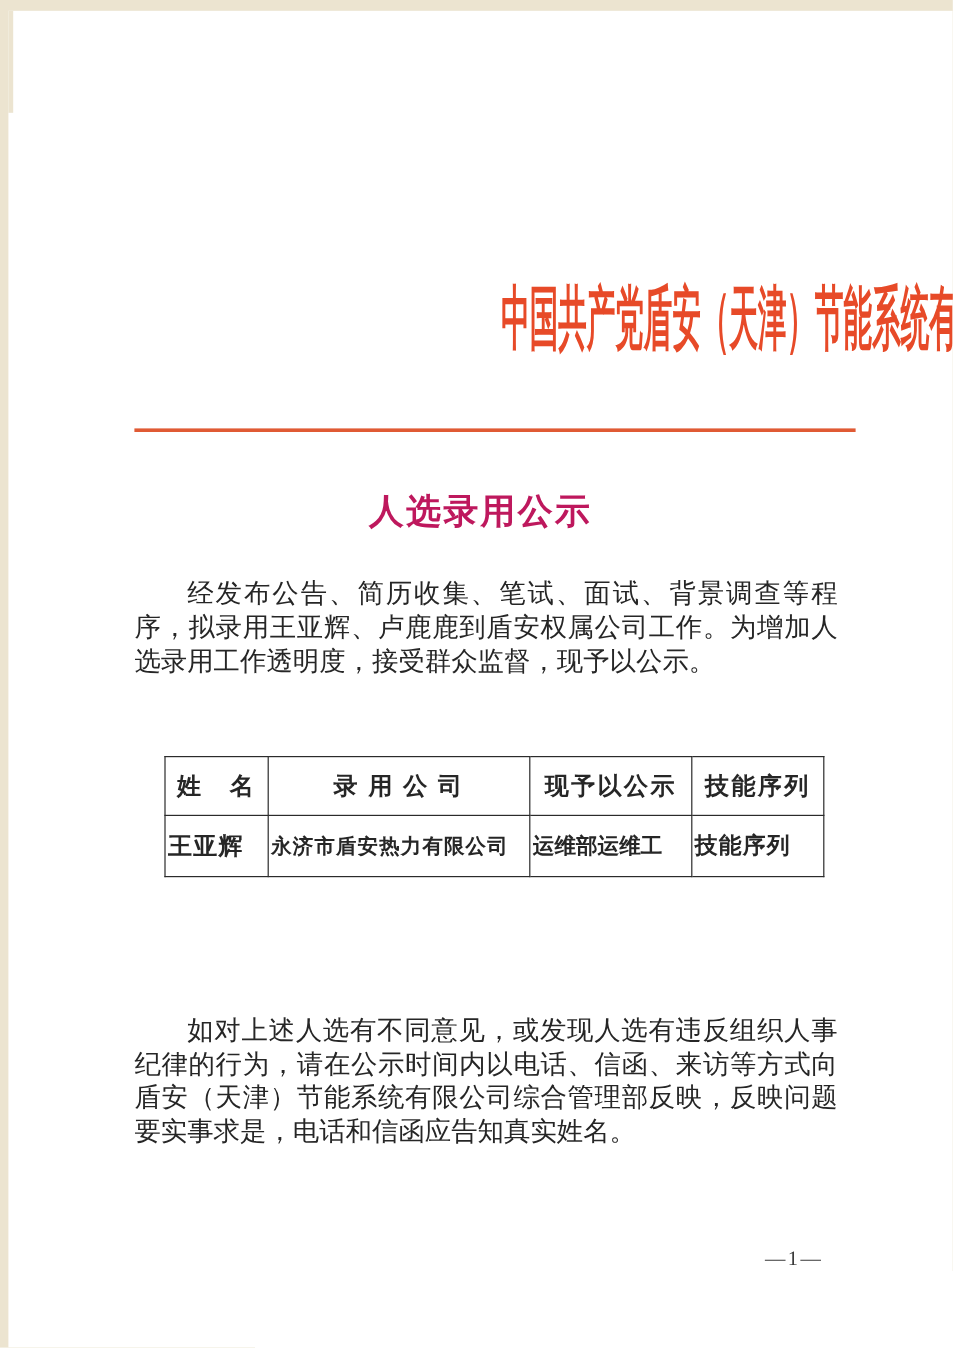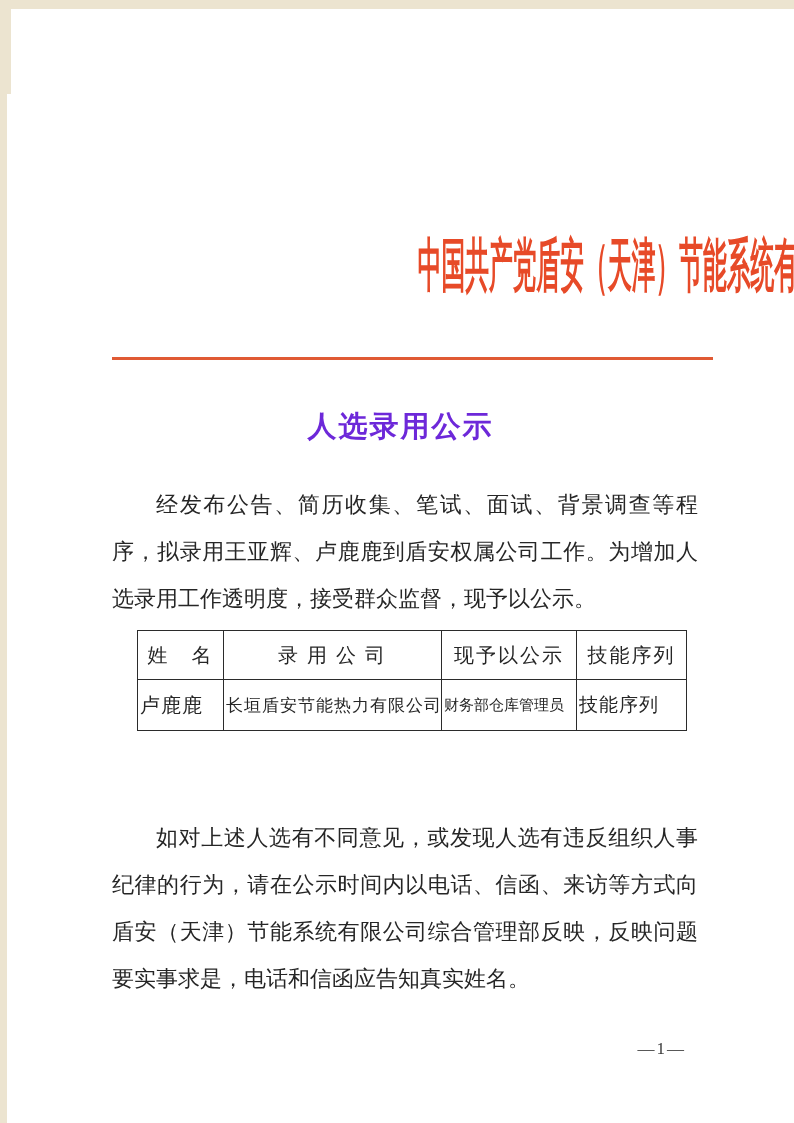--- a/index.html
+++ b/index.html
@@ -49,50 +49,50 @@
     background: #e05a34;
   }
 
   .doc-title {
     position: absolute;
     top: 398px; left: 0;
     width: 100%;
     text-align: center;
     font-size: 29px;
     font-weight: bold;
-    color: #6d28d9;
+    color: #be185d;
     letter-spacing: 2px;
   }
 
   .body-text {
     position: absolute;
     left: 105px;
     width: 586px;
     font-size: 22px;
-    line-height: 47px;
+    line-height: 28px;
     color: #262626;
     text-align: justify;
     text-justify: inter-ideograph;
     text-indent: 2em;
   }
   .p1 { top: 472px; }
-  .p2 { top: 805px; }
+  .p2 { top: 836px; }
 
   table.roster {
     position: absolute;
     top: 621px; left: 130px;
     width: 549px;
     border-collapse: collapse;
     table-layout: fixed;
     color: #262626;
   }
   table.roster th, table.roster td {
     border: 1.5px solid #2b2b2b;
     vertical-align: middle;
-    font-weight: normal;
+    font-weight: bold;
     padding: 0 2px;
     overflow: hidden;
     white-space: nowrap;
   }
   table.roster thead tr { height: 49px; }
   table.roster tbody tr { height: 51px; }
   .th-cell  { font-size: 20px; letter-spacing: 2px; }
   .td-name  { font-size: 20px; letter-spacing: 1px; }
   .td-co    { font-size: 17px; letter-spacing: 1px; }
   .td-dept  { font-size: 18px; }
@@ -134,23 +134,23 @@
     <thead>
       <tr>
         <th class="th-cell">姓　名</th>
         <th class="th-cell">录 用 公 司</th>
         <th class="th-cell">现予以公示</th>
         <th class="th-cell">技能序列</th>
       </tr>
     </thead>
     <tbody>
       <tr>
-        <td class="td-name">卢鹿鹿</td>
-        <td class="td-co">长垣盾安节能热力有限公司</td>
-        <td class="td-dept td-dept-sm">财务部仓库管理员</td>
+        <td class="td-name">王亚辉</td>
+        <td class="td-co">永济市盾安热力有限公司</td>
+        <td class="td-dept">运维部运维工</td>
         <td class="td-seq">技能序列</td>
       </tr>
     </tbody>
   </table>
 
   <p class="body-text p2">如对上述人选有不同意见，或发现人选有违反组织人事纪律的行为，请在公示时间内以电话、信函、来访等方式向盾安（天津）节能系统有限公司综合管理部反映，反映问题要实事求是，电话和信函应告知真实姓名。</p>
 
   <div class="page-number">—1—</div>
 </div>
 

